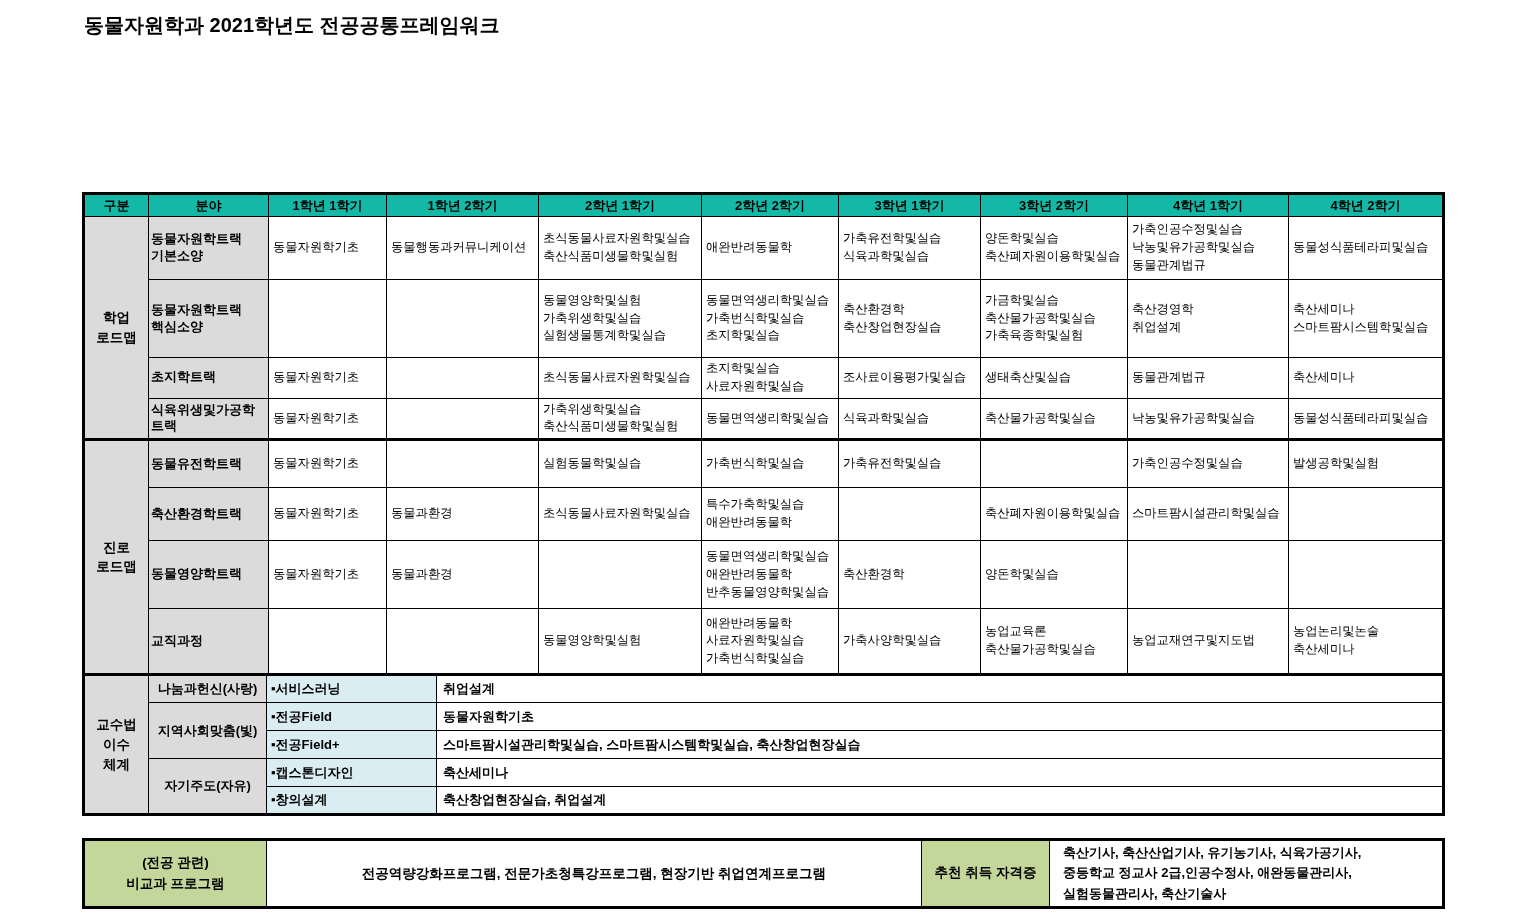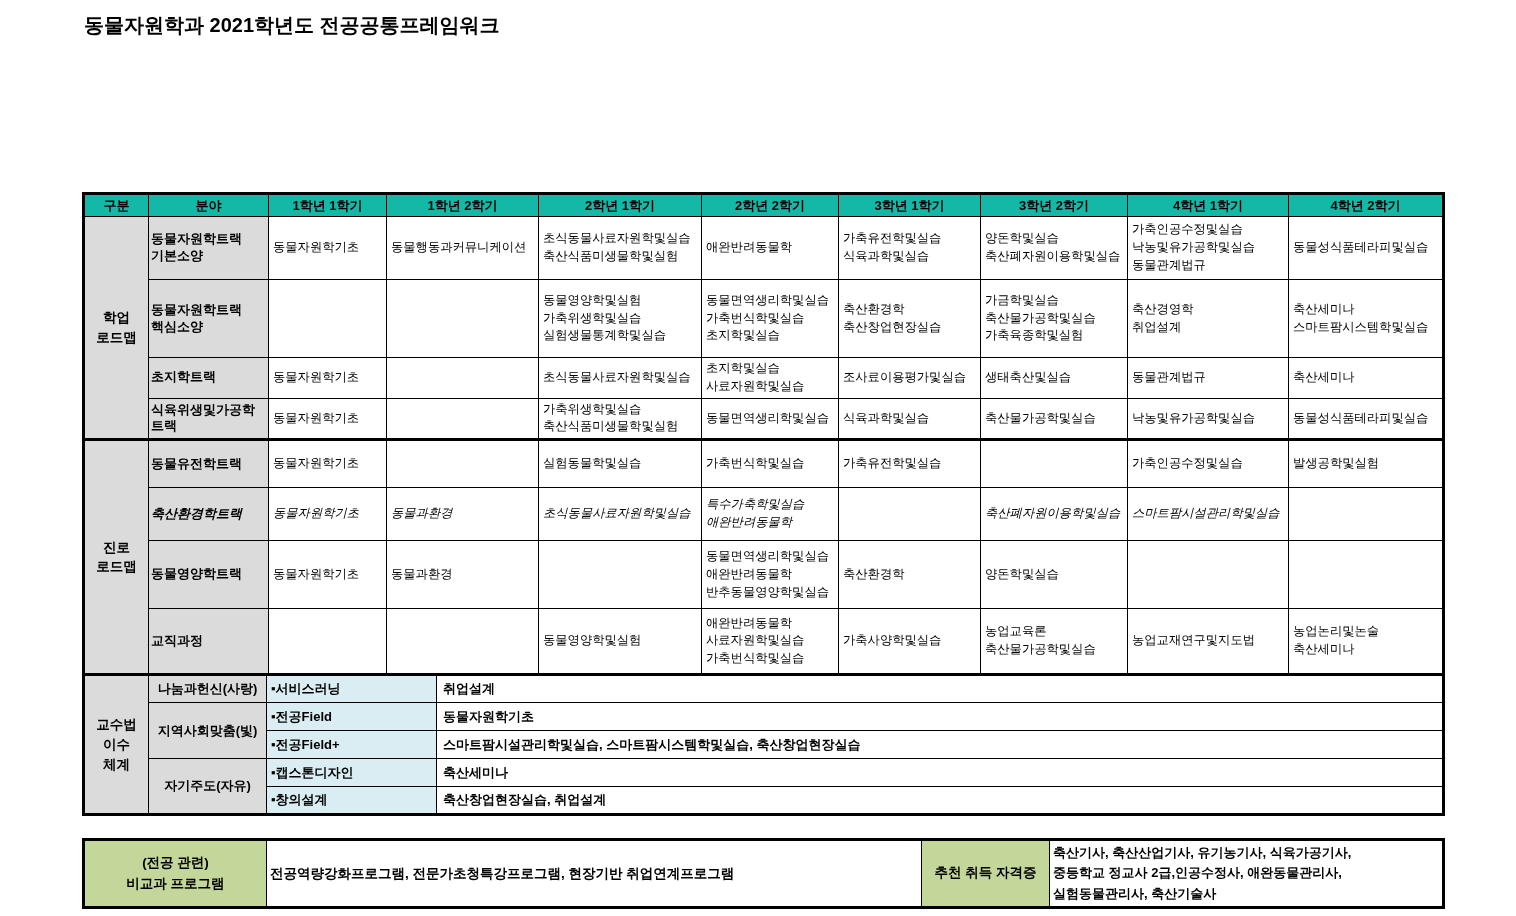--- a/index.html
+++ b/index.html
@@ -18,33 +18,33 @@
   .a1{height:38px;} .a2{height:28px;} .b1{height:33px;}
   .sep td{border-top:3px solid #000;}
 
   .mainwrap{position:absolute;left:82px;top:192px;width:1360px;}
   .tblMain{width:100%;border:3px solid #000;}
   .hd{background:#14b8a6;font-weight:bold;font-size:13px;text-align:center;}
   .group{background:#DBDBDB;font-weight:bold;font-size:13.5px;text-align:center;white-space:pre-line;line-height:1.45;}
   .track{background:#DBDBDB;font-weight:bold;font-size:13px;text-align:left;white-space:pre-line;line-height:1.3;padding:1px 2px;}
   .course{font-size:12.3px;text-align:left;white-space:pre-line;line-height:1.45;padding:2px 4px;}
   .hrow{height:23px;} .rw1{height:63px;} .rw2{height:78px;} .rw3{height:36px;} .rw4{height:39px;}
-  .rw5{height:48px;} .rw6{height:53px;font-style:italic;} .rw7{height:68px;} .rw8{height:66px;}
+  .rw5{height:48px;} .rw6{height:53px;} .rw7{height:68px;} .rw8{height:66px;}
 
   .tblTeach{width:100%;border:3px solid #000;margin-top:-3px;}
   .trow{height:28px;}
   .cat{background:#DBDBDB;font-weight:bold;font-size:13px;text-align:center;}
   .item{background:#D9EDF2;font-weight:bold;font-size:13px;text-align:left;padding-left:4px;}
   .mval{font-weight:bold;font-size:13px;text-align:left;padding-left:6px;}
 
   .tblBottom{position:absolute;left:82px;top:838px;width:1360px;border:3px solid #000;}
   .brow{height:68px;}
   .glabel{background:#C4D79B;font-weight:bold;font-size:13.5px;text-align:center;white-space:pre-line;line-height:1.5;}
-  .progs{font-weight:bold;font-size:13.5px;text-align:left;}
-  .lic{font-weight:bold;font-size:13px;text-align:left;white-space:pre-line;line-height:1.55;padding-left:3px;}
+  .progs{font-weight:bold;font-size:13.5px;text-align:center;}
+  .lic{font-weight:bold;font-size:13px;text-align:left;white-space:pre-line;line-height:1.55;padding-left:13px;}
 
   .teal{background:#B2D8E2;}
   .cyan{background:#D9EDF2;}
 </style>
 </head>
 <body>
 
 <div class="page">
 
   <div class="title">동물자원학과 2021학년도 전공공통프레임워크</div>

